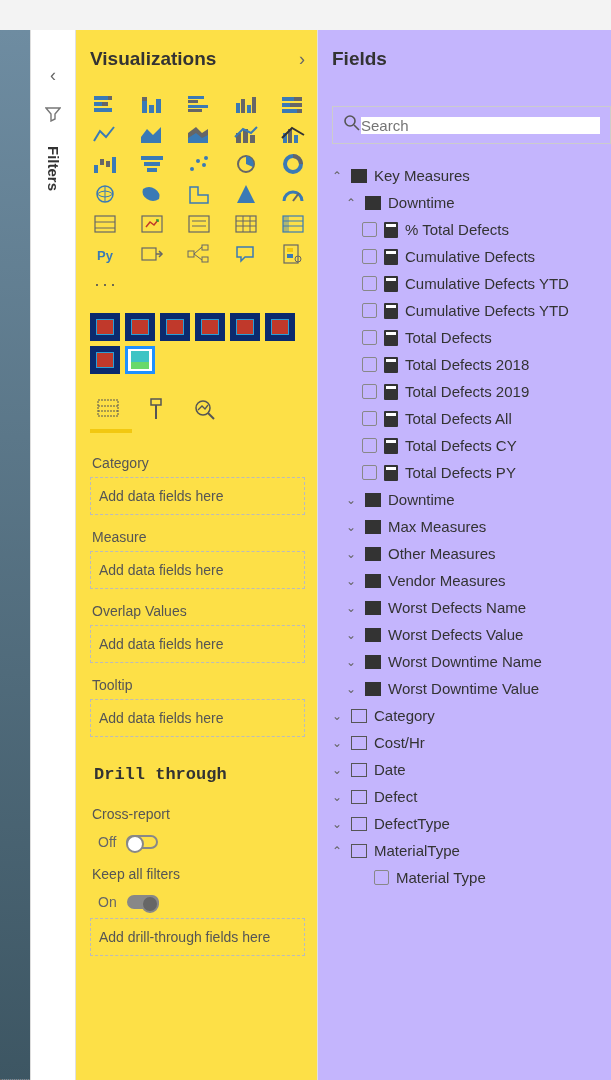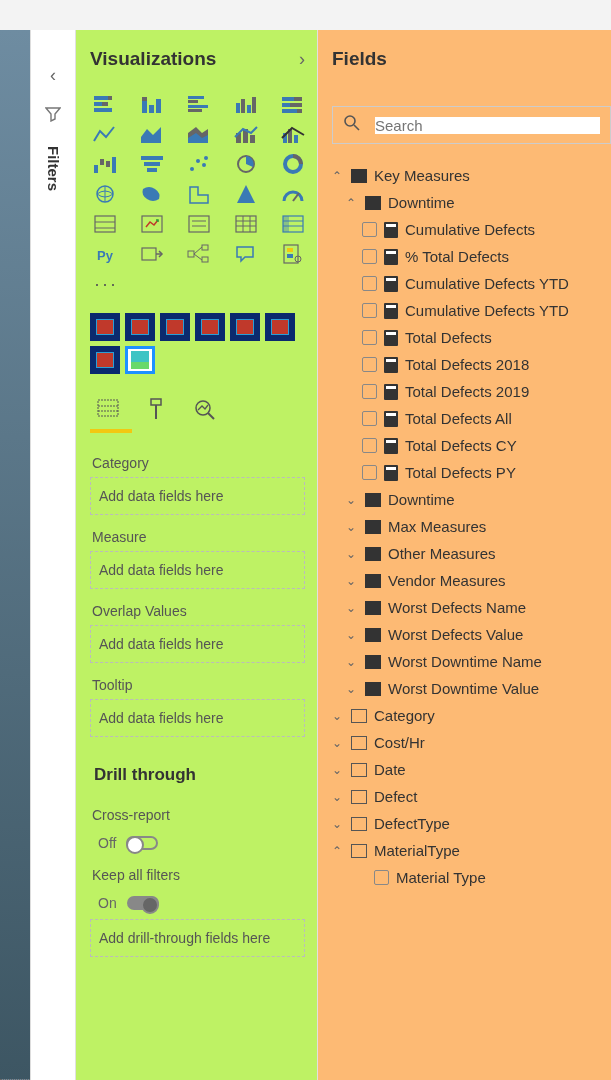--- a/index.html
+++ b/index.html
@@ -9,21 +9,21 @@
   
   .canvas-sliver { width: 30px; height: 100%; background: linear-gradient(#6e8ca1,#3d5663); border-bottom: 1px dotted #666; }
 
   
   .filters-pane { width: 45px; background: #fff; border-left: 1px solid #ddd; display: flex; flex-direction: column; align-items: center; padding-top: 35px; gap: 20px; }
   .filters-collapse { font-size: 18px; color: #666; cursor: pointer; }
   .filters-icon { font-size: 16px; color: #777; }
   .filters-label { writing-mode: vertical-rl; font-size: 15px; font-weight: 600; color: #333; }
 
   
-  .viz-pane { width: 242px; background: #bef264; border-left: 1px solid #e0e0e0; display: flex; flex-direction: column; padding: 18px 12px 28px 14px; }
+  .viz-pane { width: 242px; background: #fde047; border-left: 1px solid #e0e0e0; display: flex; flex-direction: column; padding: 18px 12px 28px 14px; }
   .pane-header { display: flex; align-items: center; justify-content: space-between; margin-bottom: 22px; }
   .pane-title { font-size: 19px; font-weight: 600; color: #333; }
   .pane-expand { font-size: 18px; color: #666; cursor: pointer; }
 
   .viz-icon-grid { display: grid; grid-template-columns: repeat(6, 30px); gap: 6px 17px; margin-bottom: 8px; }
   .viz-icon { width: 30px; height: 24px; display: flex; align-items: center; justify-content: center; cursor: pointer; }
   .viz-icon svg { width: 26px; height: 22px; }
   .viz-more { font-size: 18px; color: #555; padding-left: 4px; margin-bottom: 18px; cursor: pointer; letter-spacing: 2px; }
 
   .custom-row { display: flex; gap: 5px; margin-bottom: 5px; }
@@ -32,30 +32,30 @@
   .custom-viz.selected { border: 3px solid #1e90ff; background: #fff; }
   .custom-viz.selected .cv-sel { width: 18px; height: 18px; background: linear-gradient(#3fc4c4 60%, #68d96a 60%); }
 
   .tab-row { display: flex; gap: 25px; margin: 18px 0 4px 6px; align-items: center; }
   .tab-icon { color: #555; cursor: pointer; }
   .tab-underline { width: 42px; height: 4px; background: #f2c811; margin-bottom: 14px; margin-left: 0; }
 
   .well-label { font-size: 14px; color: #555; margin: 8px 0 6px 2px; }
   .well { border: 1px dashed #bbb; padding: 10px 8px; font-size: 14px; color: #555; margin-bottom: 6px; }
 
-  .drill-title { font-size: 17px; font-weight: 600; color: #333; margin: 22px 0 14px 4px; }
+  .drill-title { font-size: 17px; font-weight: 600; color: #333; margin: 22px 0 14px 4px; font-family: Liberation Mono, monospace; }
   .toggle-row { display: flex; align-items: center; gap: 10px; margin: 6px 0 8px 8px; font-size: 14px; color: #666; }
   .toggle { width: 32px; height: 14px; border: 2px solid #888; border-radius: 9px; position: relative; }
   .toggle.off::after { content:""; position:absolute; left:-2px; top:-2px; width:14px; height:14px; border:2px solid #888; border-radius:50%; background:#fff; }
   .toggle.on { background:#888; }
   .toggle.on::after { content:""; position:absolute; right:-2px; top:-2px; width:14px; height:14px; border:2px solid #888; border-radius:50%; background:#666; }
 
   
-  .fields-pane { flex: 1; background: #fdba74; border-left: 1px solid #e0e0e0; display: flex; flex-direction: column; padding: 18px 0 0 14px; min-width: 0; }
-  .search-box { margin: 14px 0 18px 0; border: 1px solid #ccc; display: flex; align-items: center; padding: 7px 10px; gap: 14px; }
+  .fields-pane { flex: 1; background: #c4b5fd; border-left: 1px solid #e0e0e0; display: flex; flex-direction: column; padding: 18px 0 0 14px; min-width: 0; }
+  .search-box { margin: 14px 0 18px 0; border: 1px solid #ccc; display: flex; align-items: center; padding: 7px 10px; gap: 0; }
   .search-box input { border: none; outline: none; font-size: 15px; flex: 1; }
   .search-icon { color: #555; }
 
   .tree { font-size: 15px; color: #333; }
   .tree-row { display: flex; align-items: center; gap: 7px; padding: 5px 0; cursor: pointer; white-space: nowrap; }
   .lvl0 { padding-left: 0; }
   .lvl1 { padding-left: 14px; }
   .lvl2 { padding-left: 30px; }
   .lvl2b { padding-left: 42px; }
   .chev { width: 12px; display: inline-block; color: #666; font-size: 12px; }
@@ -447,26 +447,26 @@
       </div>
       <div class="tree-row lvl1">
         <span class="chev">⌃</span>
         <span class="ico-folder"></span>
         <span>Downtime</span>
       </div>
       <div id="defect-items">
           <div class="tree-row lvl2">
             <span class="chk"></span>
             <span class="ico-calc"></span>
+            <span>% Total Defects</span>
+          </div>
+          <div class="tree-row lvl2">
+            <span class="chk"></span>
+            <span class="ico-calc"></span>
             <span>Cumulative Defects</span>
-          </div>
-          <div class="tree-row lvl2">
-            <span class="chk"></span>
-            <span class="ico-calc"></span>
-            <span>% Total Defects</span>
           </div>
           <div class="tree-row lvl2">
             <span class="chk"></span>
             <span class="ico-calc"></span>
             <span>Cumulative Defects YTD</span>
           </div>
           <div class="tree-row lvl2">
             <span class="chk"></span>
             <span class="ico-calc"></span>
             <span>Cumulative Defects YTD</span>

